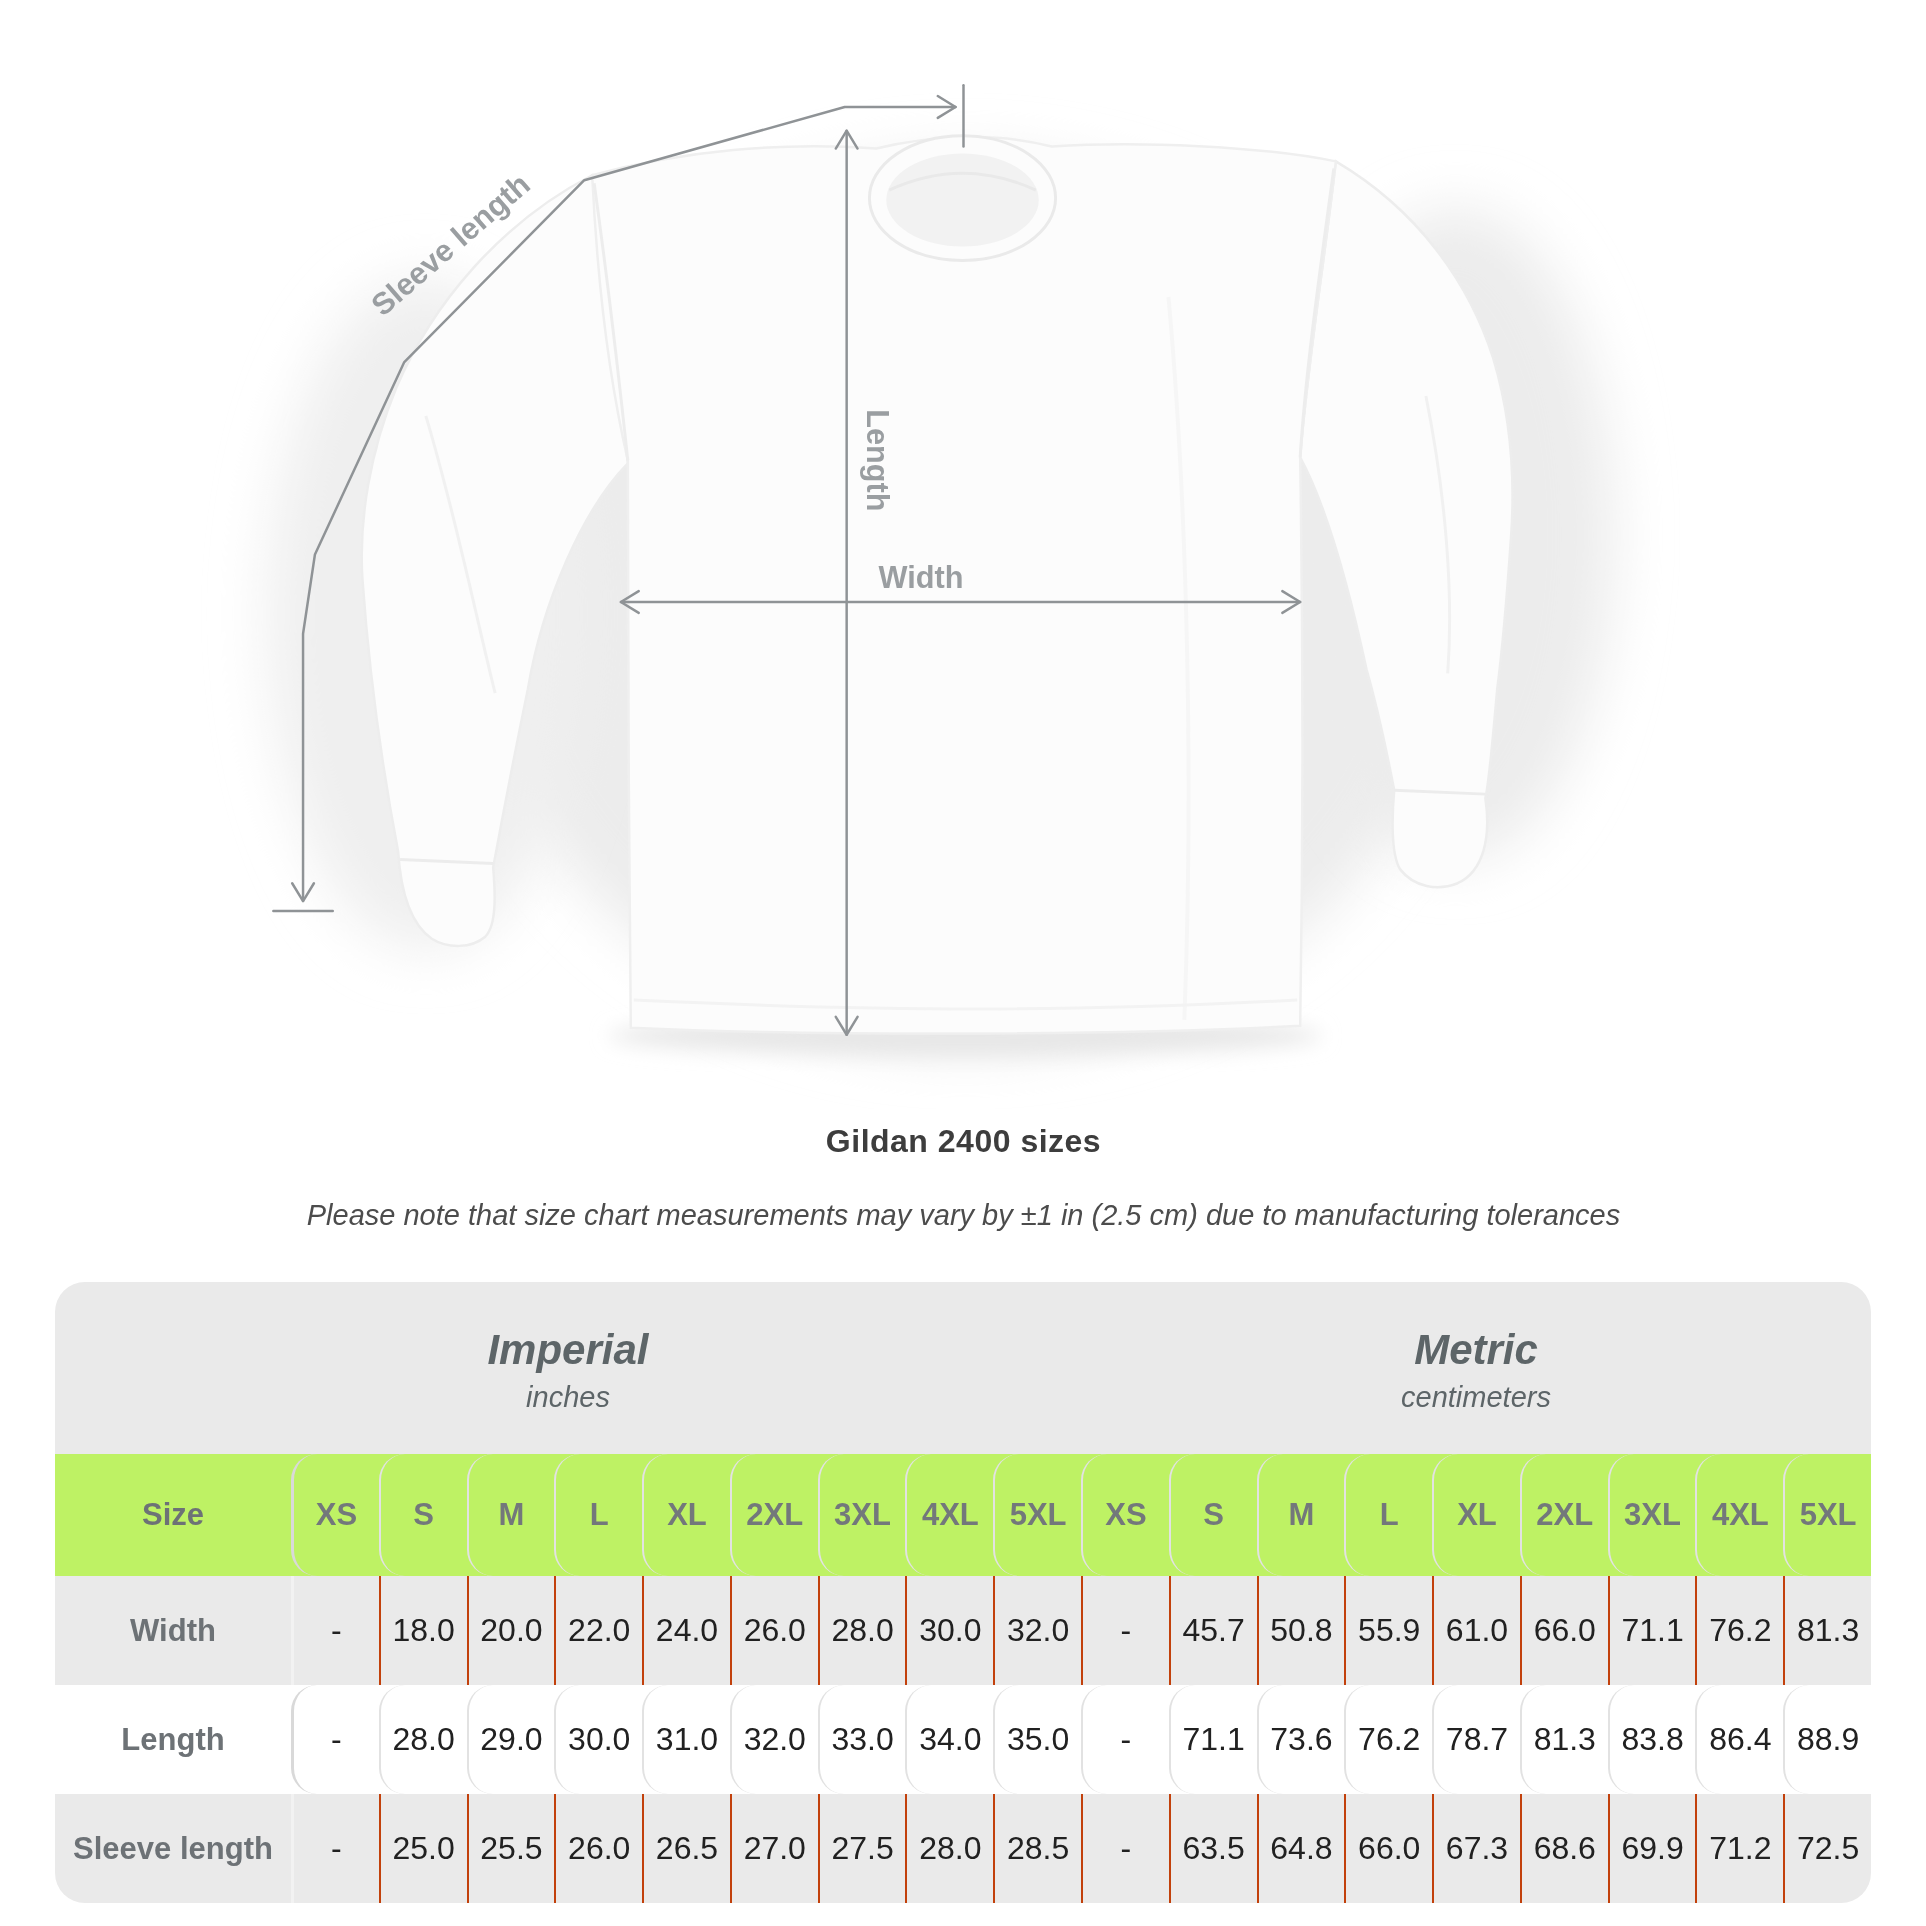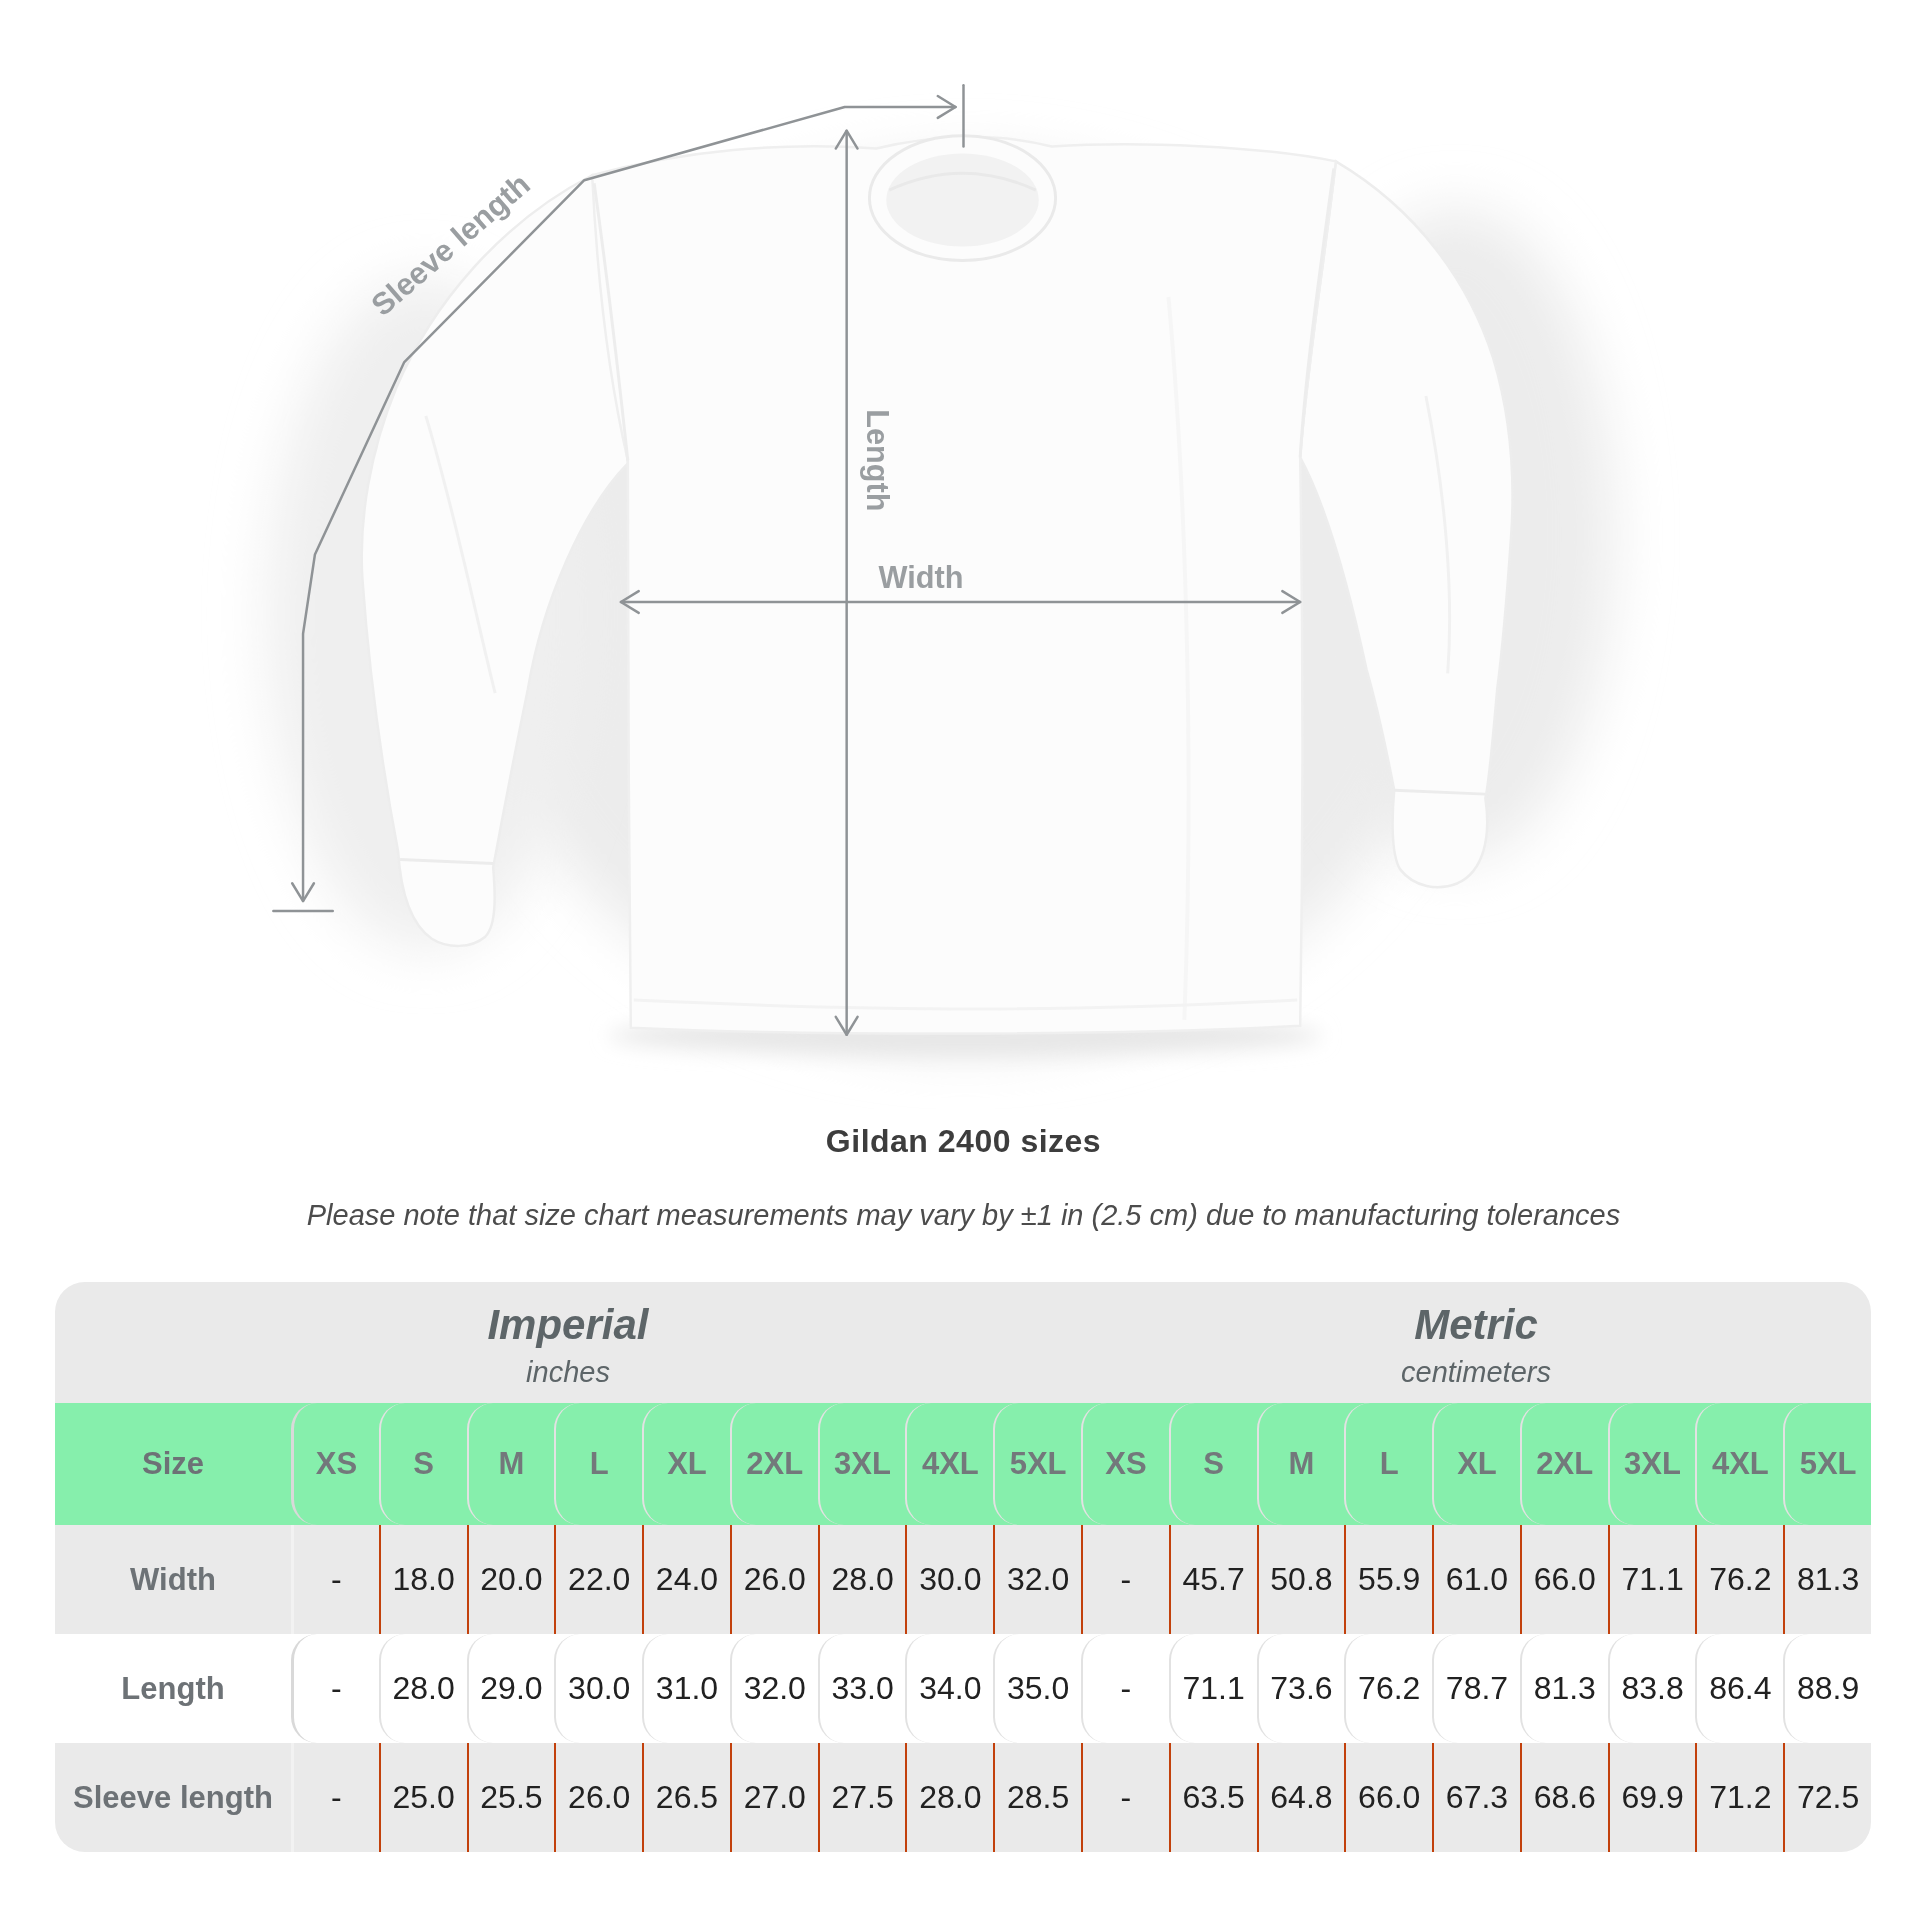--- a/index.html
+++ b/index.html
@@ -13,28 +13,28 @@
     font-size:32px;font-weight:bold;color:#3d3d3d;letter-spacing:0.5px;
   }
   .page-subtitle{
     position:absolute;top:1199px;left:0;width:100%;text-align:center;
     font-size:29px;font-style:italic;color:#4c4c4c;
   }
   .size-table{
     position:absolute;top:1282px;left:55px;width:1816px;
     border-radius:30px;overflow:hidden;
   }
-  .band{height:121px;background:#eaeaea;display:flex;}
+  .band{height:172px;background:#eaeaea;display:flex;}
   .half{display:flex;flex-direction:column;align-items:center;justify-content:center;gap:7px;padding-top:4px;}
   .half.imp{width:1026px;}
   .half.met{flex:1;}
   .band-name{font-size:42px;font-weight:bold;font-style:italic;color:#5d6568;}
   .band-unit{font-size:29px;font-style:italic;color:#5d6568;}
   .trow{display:grid;grid-template-columns:236px repeat(18,1fr);}
-  .trow.h{height:122px;background:#86efac;}
+  .trow.h{height:122px;background:#bef264;}
   .trow.w{height:109px;background:#ffffff;}
   .trow.g{height:109px;background:#eaeaea;}
   .c{
     display:flex;align-items:center;justify-content:center;text-align:center;
     font-size:32px;color:#212121;
   }
   .c.hd{font-weight:bold;color:#73787b;font-size:31px;}
   .c.lbl{font-weight:bold;color:#6d7276;font-size:31px;}
   .trow.h .c + .c, .trow.w .c + .c{border-left:2px solid #e2e2e2;border-radius:26px;}
   .trow.g .c + .c{border-left:2px solid #c2410c;}

